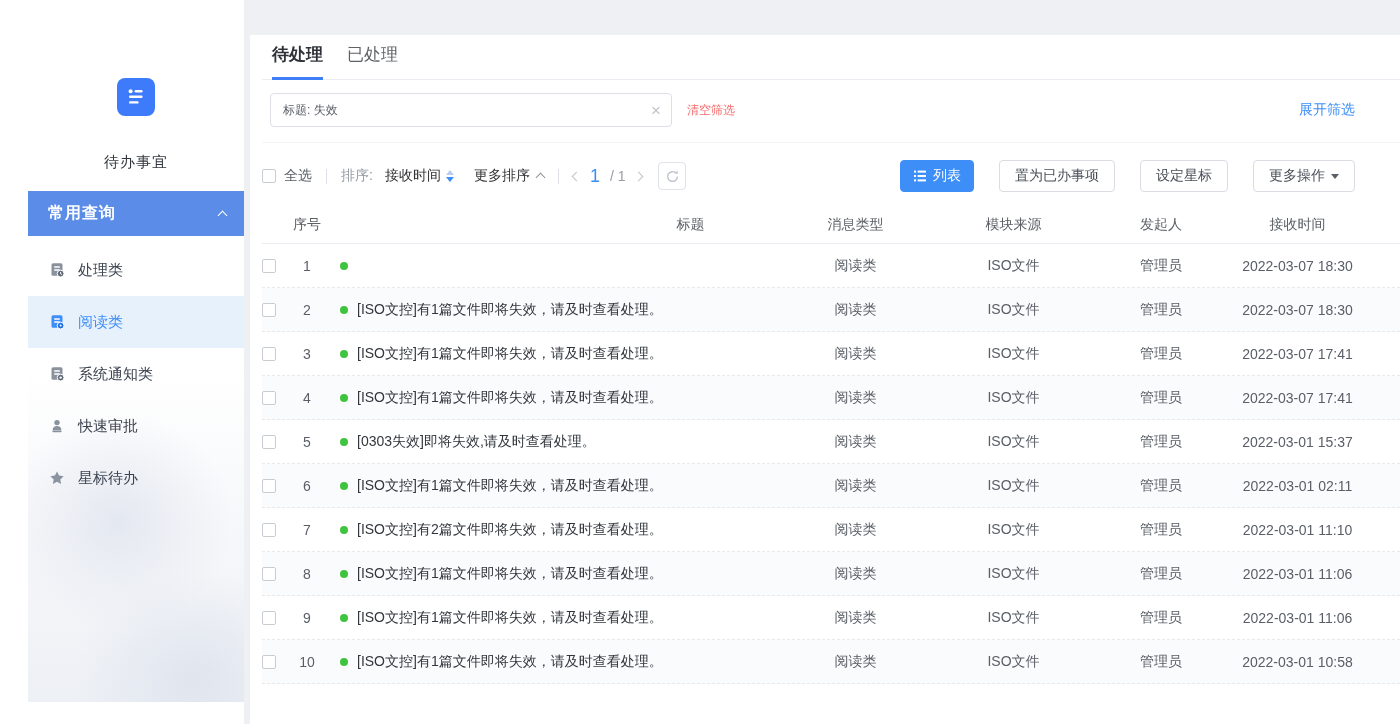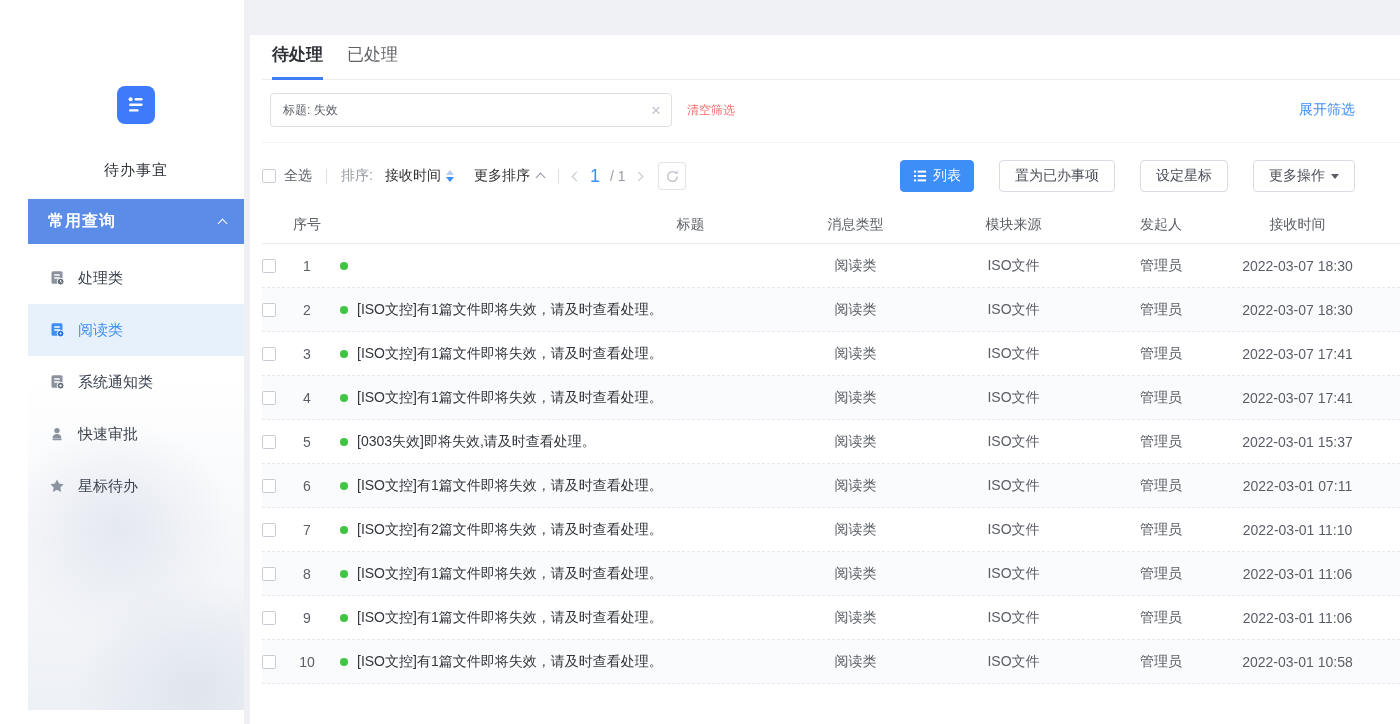--- a/index.html
+++ b/index.html
@@ -4,21 +4,21 @@
 <style>
   * { margin:0; padding:0; box-sizing:border-box; }
   html,body { width:1400px; height:724px; }
   body { font-family:"Liberation Sans","DejaVu Sans",sans-serif; font-size:14px; color:#303133; background:#fff; }
   .page { position:relative; width:1400px; height:724px; overflow:hidden; background:#fff; }
 
   
   .main-bg { position:absolute; left:244px; top:0; right:0; bottom:0; background:#eef0f4; }
 
   
-  .sidebar { position:absolute; left:28px; top:8px; width:216px; height:702px;
+  .sidebar { position:absolute; left:28px; top:0; width:216px; height:702px;
              background:linear-gradient(180deg,#ffffff 52%,#edf0f5 100%); overflow:hidden; }
   .sidebar::before { content:""; position:absolute; left:-70px; bottom:30px; width:320px; height:300px;
              background:radial-gradient(closest-side,#e4e8f0 0%,rgba(228,232,240,0) 72%); border-radius:50%; }
   .sidebar::after { content:""; position:absolute; right:-120px; bottom:-140px; width:340px; height:320px;
              background:radial-gradient(closest-side,#e0e5ee 0%,rgba(224,229,238,0) 70%); border-radius:50%; }
   .side-inner { position:relative; z-index:2; }
   .app-logo-wrap { padding-top:78px; display:flex; justify-content:center; }
   .app-logo { width:38px; height:38px; background:#3e7bfa; border-radius:8px; display:flex; align-items:center; justify-content:center; }
   .app-title { margin-top:37px; text-align:center; font-size:15px; color:#33383f; letter-spacing:1px; }
   .group-header { margin-top:19px; height:45px; background:#5b8de8; color:#fff; display:flex; align-items:center;
@@ -329,21 +329,21 @@
               <span class="checkbox cell-check"></span>
             </span>
     <span class="c-no cell-no">6</span>
     <span class="c-title">
       <span class="dot"></span>
       <span class="cell-title-text">[ISO文控]有1篇文件即将失效，请及时查看处理。</span>
     </span>
     <span class="c-type cell-type">阅读类</span>
     <span class="c-source cell-source">ISO文件</span>
     <span class="c-init cell-init">管理员</span>
-    <span class="c-time cell-time">2022-03-01 07:11</span>
+    <span class="c-time cell-time">2022-03-01 02:11</span>
   </div>
 
   <div class="tr row">
     <span class="c-check">
               <span class="checkbox cell-check"></span>
             </span>
     <span class="c-no cell-no">7</span>
     <span class="c-title">
       <span class="dot"></span>
       <span class="cell-title-text">[ISO文控]有2篇文件即将失效，请及时查看处理。</span>

